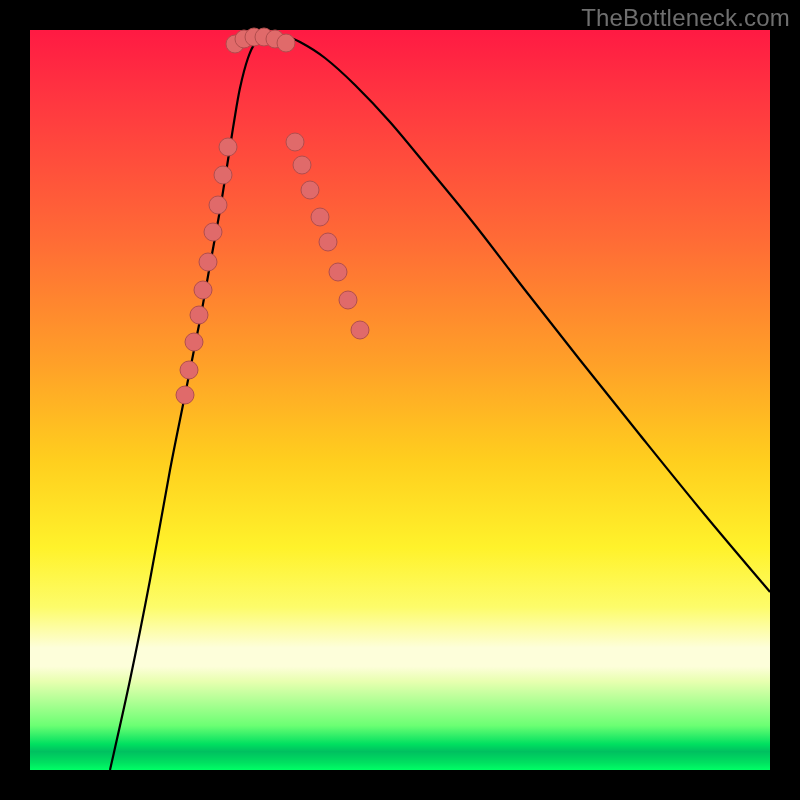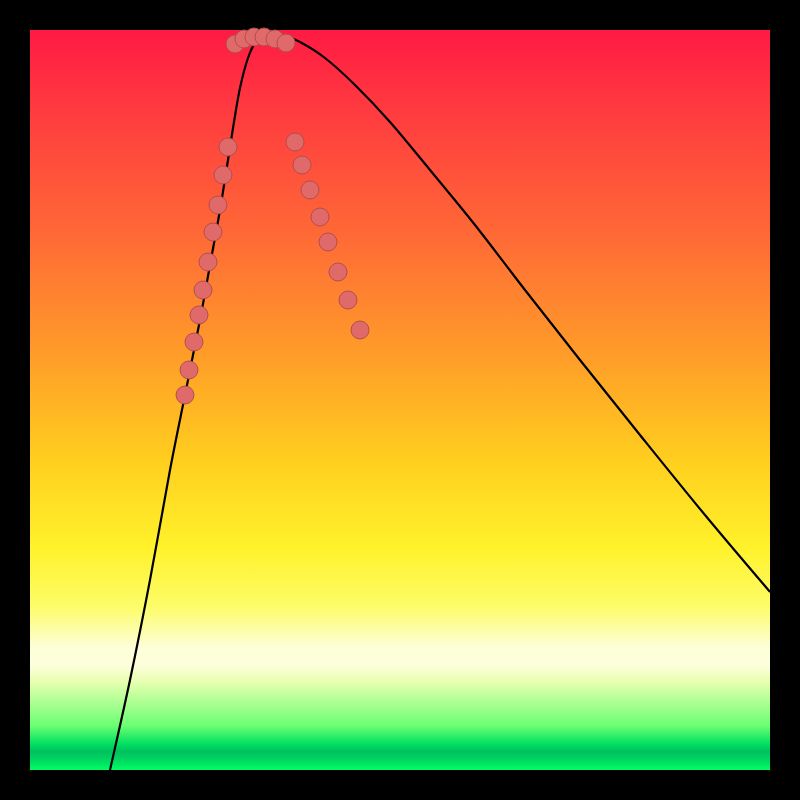--- a/index.html
+++ b/index.html
@@ -90,13 +90,14 @@
           <circle cx="330" cy="300" r="9" fill="#e06a6a" stroke="#b14e4e" stroke-width="1"></circle>
           <circle cx="205" cy="14" r="9" fill="#e06a6a" stroke="#b14e4e" stroke-width="1"></circle>
           <circle cx="214" cy="9" r="9" fill="#e06a6a" stroke="#b14e4e" stroke-width="1"></circle>
           <circle cx="224" cy="7" r="9" fill="#e06a6a" stroke="#b14e4e" stroke-width="1"></circle>
           <circle cx="234" cy="7" r="9" fill="#e06a6a" stroke="#b14e4e" stroke-width="1"></circle>
           <circle cx="245" cy="9" r="9" fill="#e06a6a" stroke="#b14e4e" stroke-width="1"></circle>
           <circle cx="256" cy="13" r="9" fill="#e06a6a" stroke="#b14e4e" stroke-width="1"></circle>
         </g>
     </svg>
   </div>
+  <div class="watermark">TheBottleneck.com</div>
 </div>
 
 </body></html>

